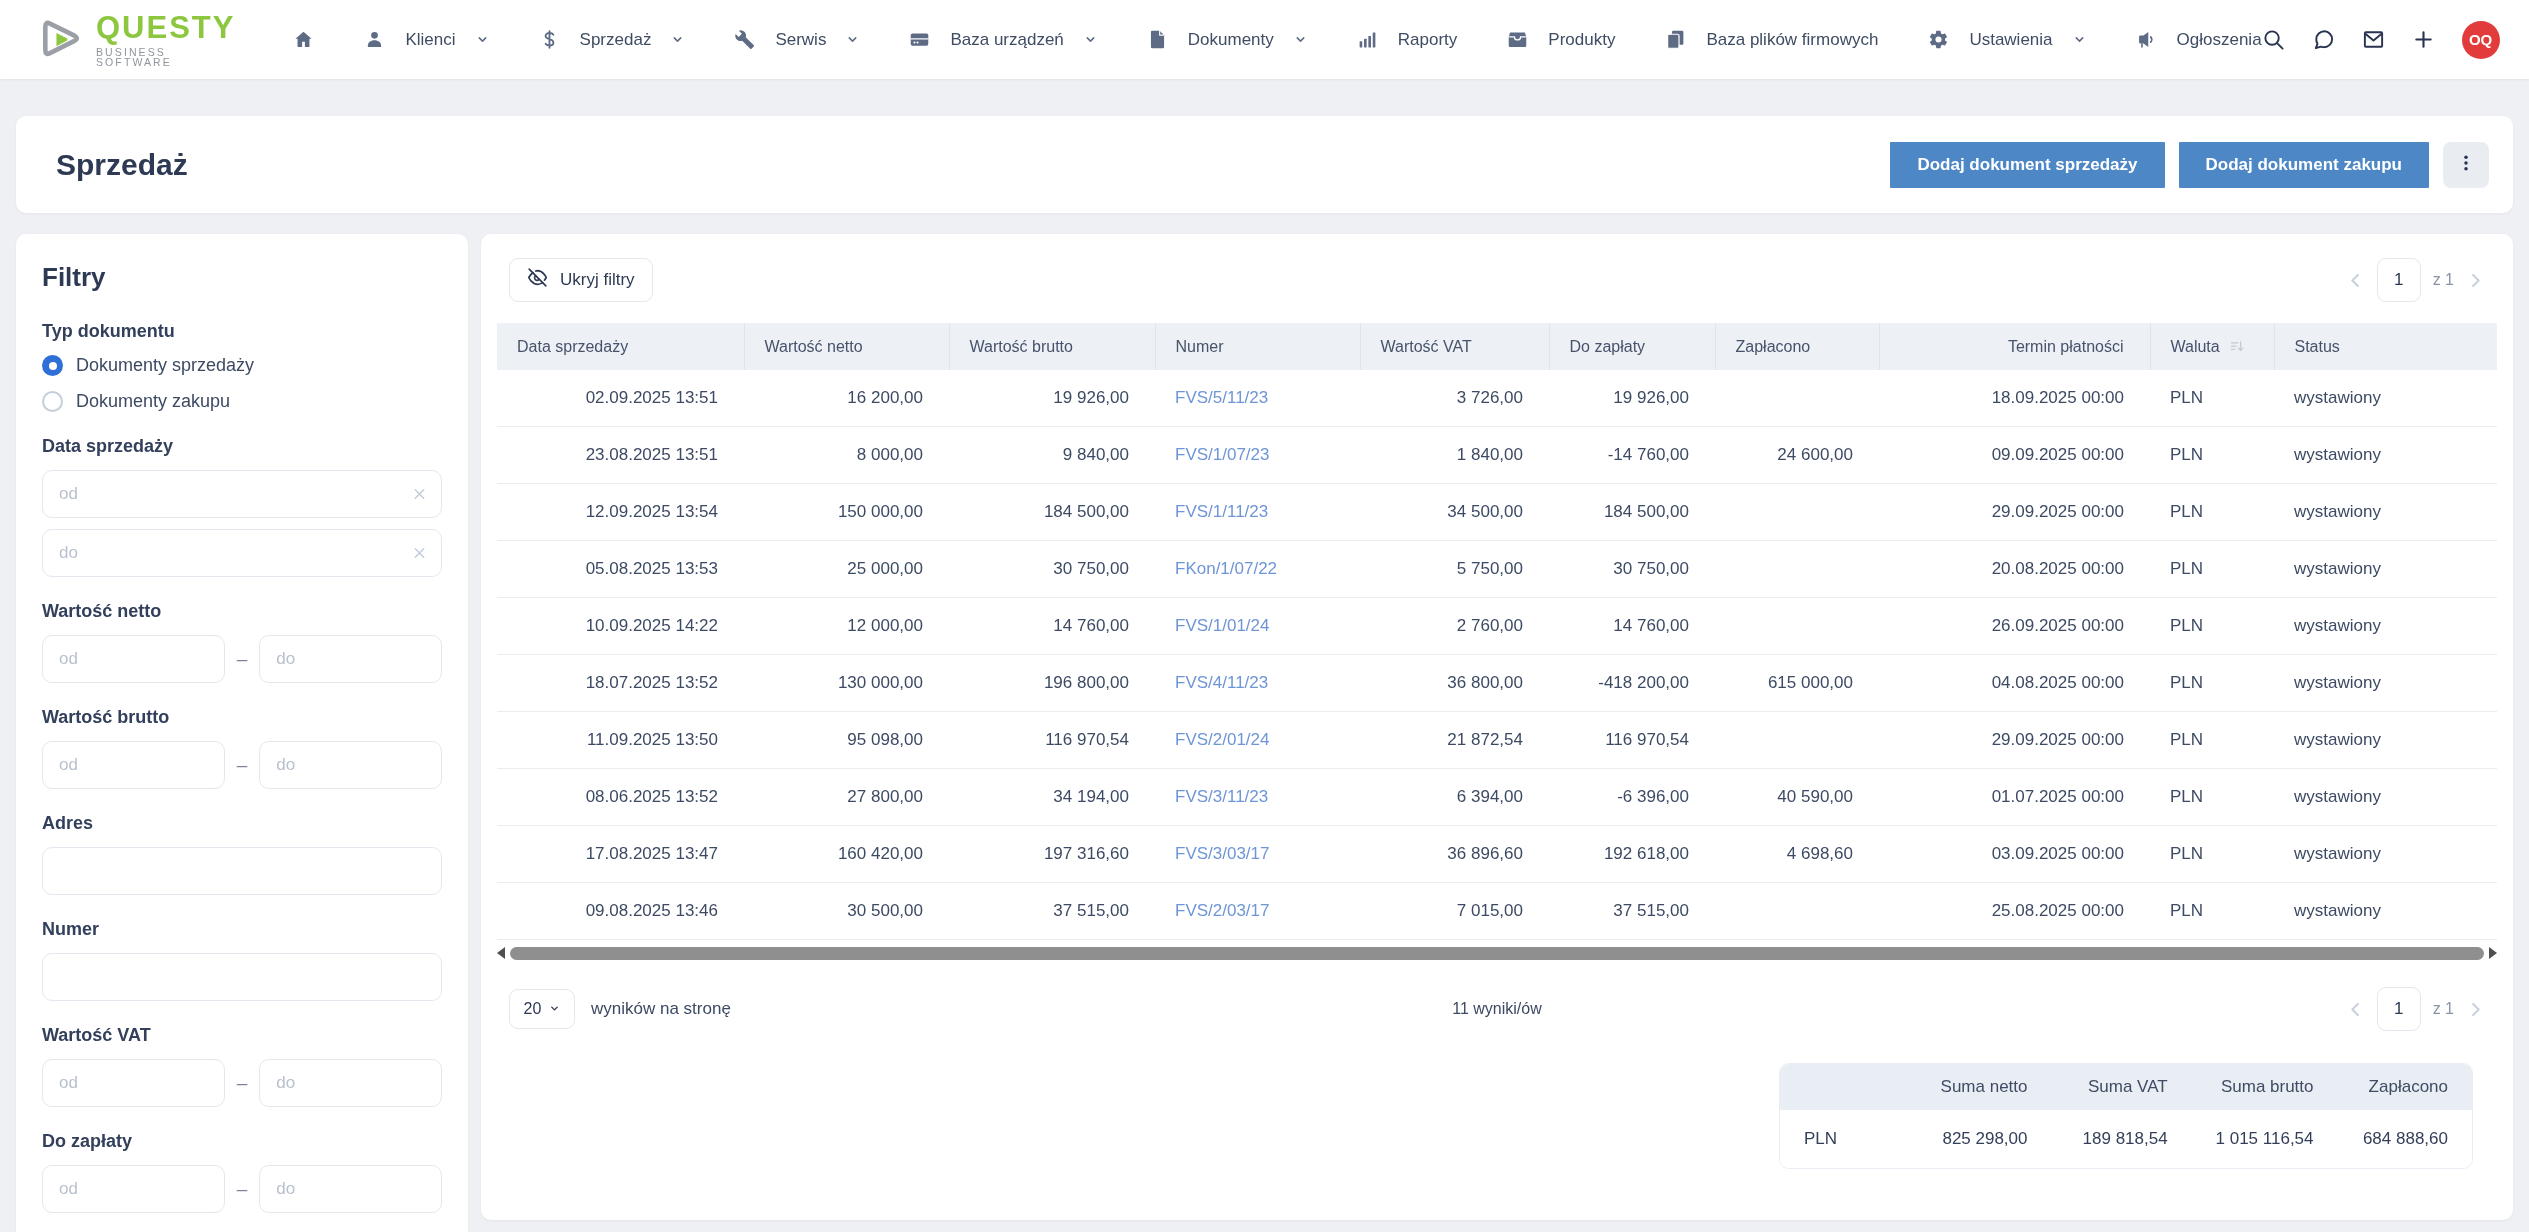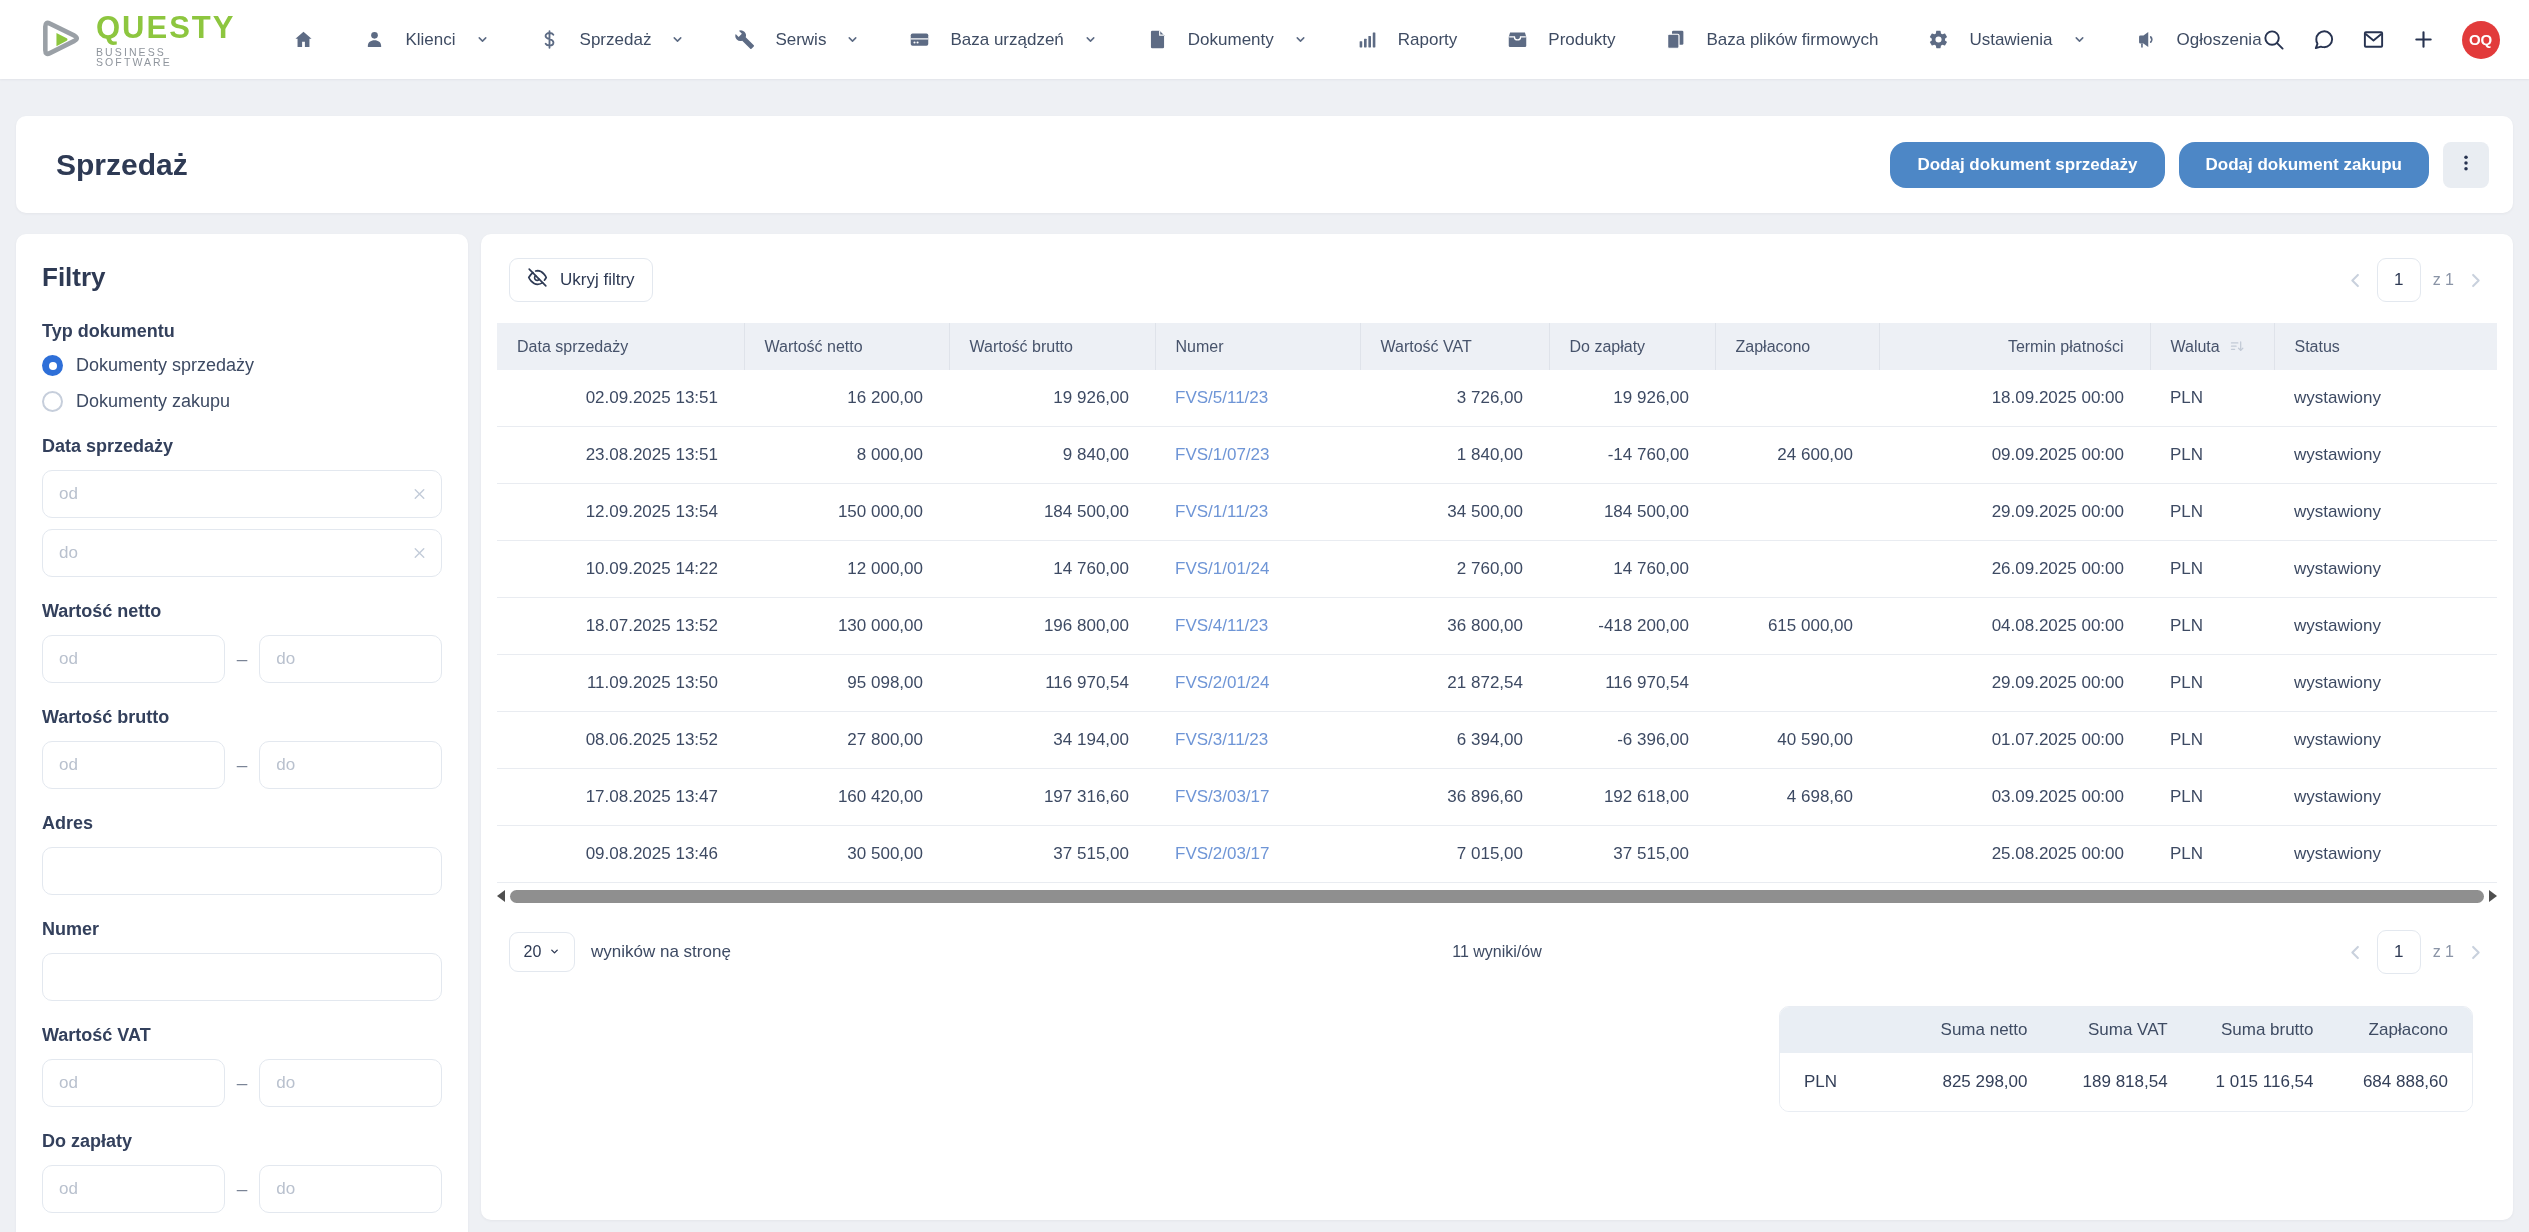--- a/index.html
+++ b/index.html
@@ -22,21 +22,21 @@
   .nav-actions{margin-left:auto;display:flex;align-items:center;gap:27px;}
   .act{color:#273350;display:flex;cursor:pointer;}
   .act svg{width:23px;height:23px;}
   .avatar{width:38px;height:38px;border-radius:50%;background:#e23b3b;color:#fff;font-size:15px;font-weight:700;display:flex;align-items:center;justify-content:center;cursor:pointer;}
 
   
   .card{background:#fff;border-radius:10px;box-shadow:0 1px 3px rgba(30,40,60,.05);}
   .page-head{margin:37px 16px 0;height:97px;display:flex;align-items:center;justify-content:space-between;padding:0 24px 0 24px;box-sizing:border-box;}
   .page-title{font-size:30px;font-weight:600;color:#2e3a54;margin:0 0 0 16px;}
   .head-actions{display:flex;align-items:center;gap:14px;}
-  .btn-primary{height:46px;border:none;border-radius:16px;background:#4d87c6;color:#fff;font-family:inherit;font-size:17px;font-weight:700;padding:0 27px;cursor:pointer;}
+  .btn-primary{height:46px;border:none;border-radius:1px;background:#4d87c6;color:#fff;font-family:inherit;font-size:17px;font-weight:700;padding:0 27px;cursor:pointer;}
   .btn-kebab{width:46px;height:46px;border:none;border-radius:8px;background:#e9edf2;display:flex;align-items:center;justify-content:center;cursor:pointer;color:#273350;}
   .btn-kebab svg{width:20px;height:20px;}
 
   
   .content{display:flex;align-items:flex-start;gap:13px;margin:21px 16px 0;}
 
   
   .filters{width:452px;box-sizing:border-box;padding:28px 26px;height:1030px;flex:none;}
   .filters-title{font-size:26px;font-weight:700;color:#2e3a54;margin:0 0 28px;}
   .f-label{font-size:18px;font-weight:700;color:#33405c;margin-bottom:13px;}
@@ -437,20 +437,32 @@
               <td class="al-r">184 500,00</td>
               <td class="al-l"><a class="doc-link">FVS/1/11/23</a></td>
               <td class="al-r">34 500,00</td>
               <td class="al-r">184 500,00</td>
               <td class="al-r"></td>
               <td class="al-r">29.09.2025 00:00</td>
               <td class="al-l">PLN</td>
               <td class="al-l">wystawiony</td>
             </tr>
             <tr>
+              <td class="al-r">05.08.2025 13:53</td>
+              <td class="al-r">25 000,00</td>
+              <td class="al-r">30 750,00</td>
+              <td class="al-l"><a class="doc-link">FKon/1/07/22</a></td>
+              <td class="al-r">5 750,00</td>
+              <td class="al-r">30 750,00</td>
+              <td class="al-r"></td>
+              <td class="al-r">20.08.2025 00:00</td>
+              <td class="al-l">PLN</td>
+              <td class="al-l">wystawiony</td>
+            </tr>
+            <tr>
               <td class="al-r">10.09.2025 14:22</td>
               <td class="al-r">12 000,00</td>
               <td class="al-r">14 760,00</td>
               <td class="al-l"><a class="doc-link">FVS/1/01/24</a></td>
               <td class="al-r">2 760,00</td>
               <td class="al-r">14 760,00</td>
               <td class="al-r"></td>
               <td class="al-r">26.09.2025 00:00</td>
               <td class="al-l">PLN</td>
               <td class="al-l">wystawiony</td>

